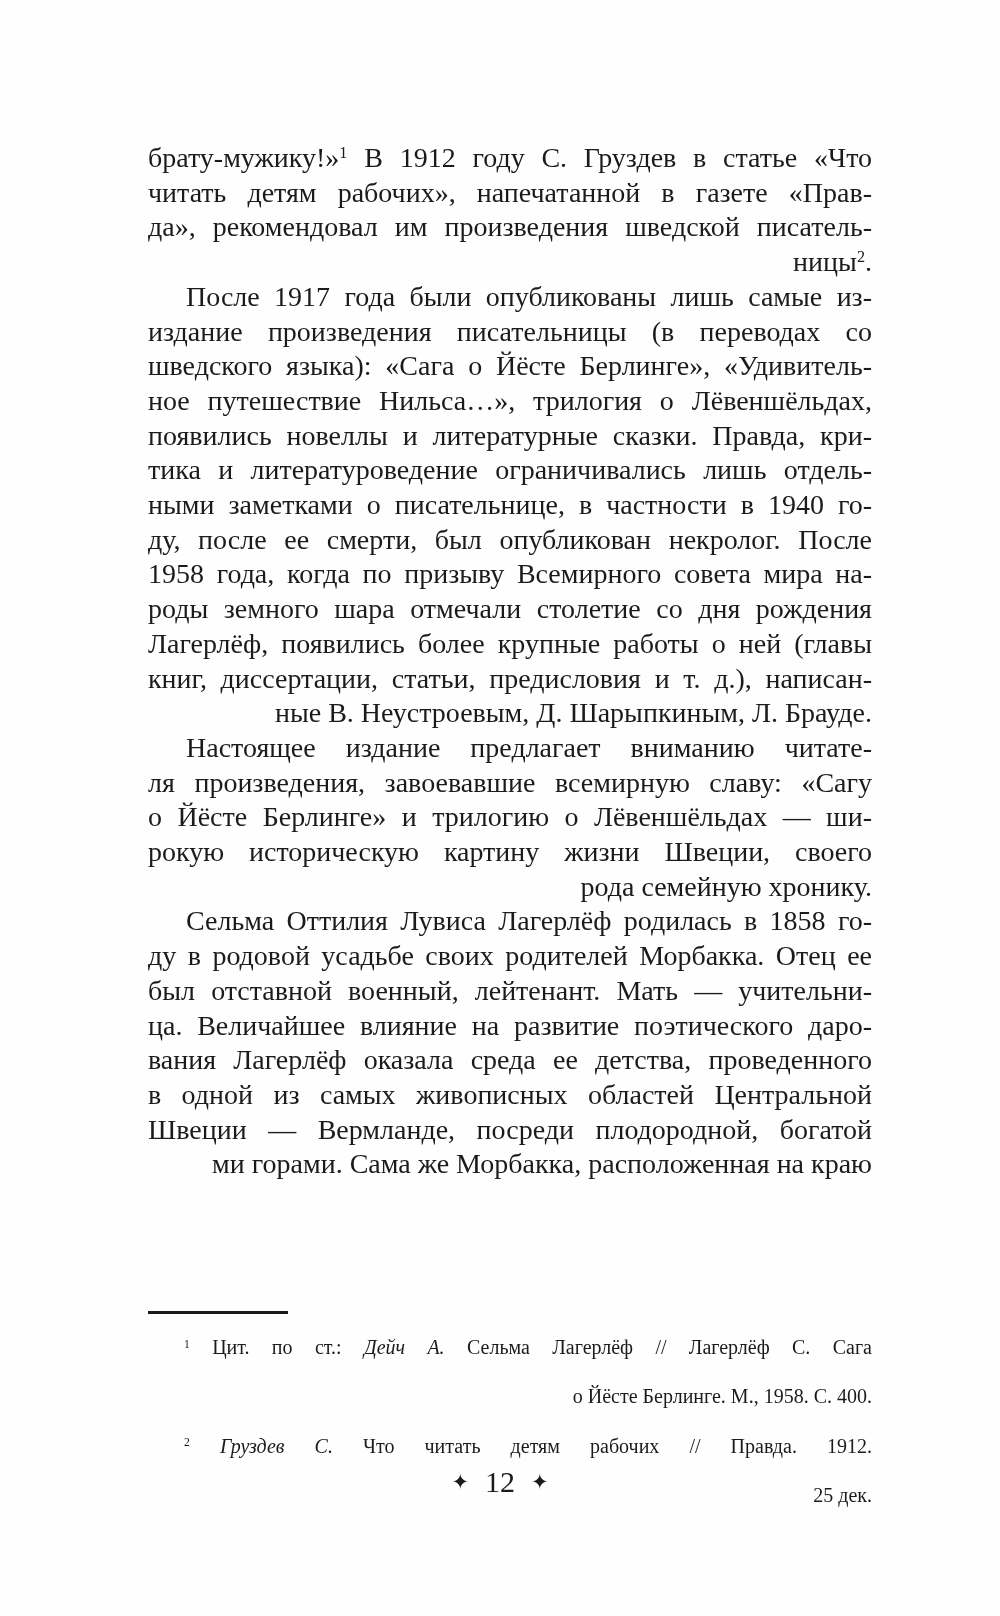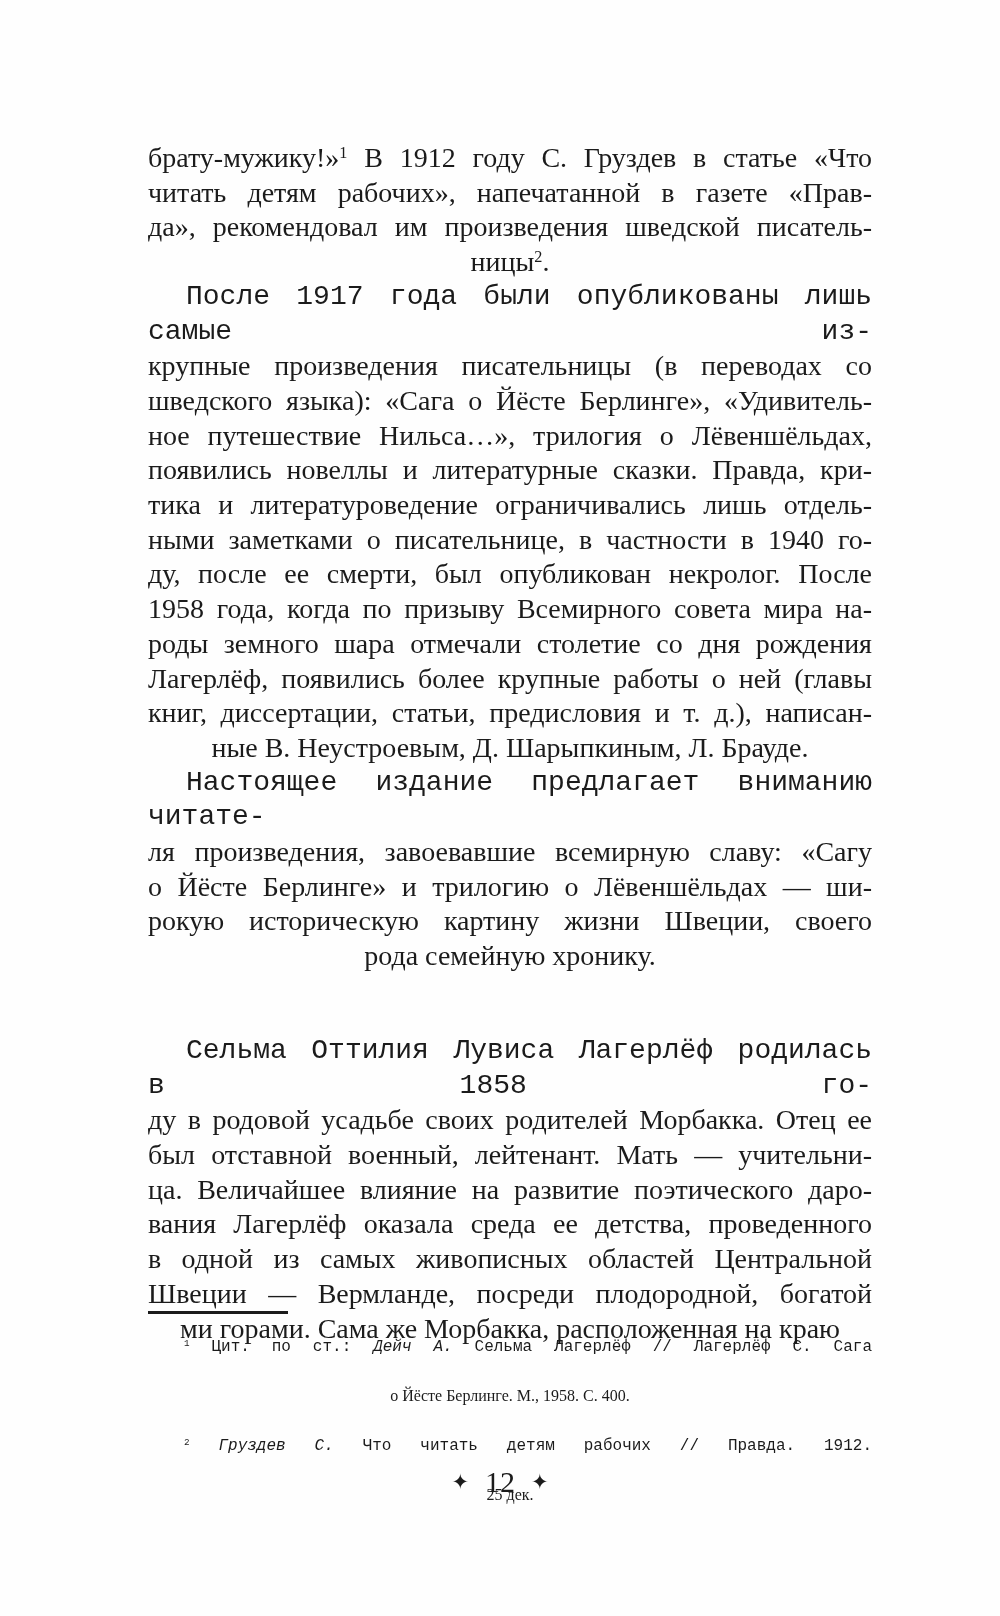--- a/index.html
+++ b/index.html
@@ -22,29 +22,27 @@
     top: 141px;
     width: 724px;
   }
   .line {
     font-size: 28px;
     line-height: 34.7px;
     text-align: justify;
     text-align-last: justify;
   }
   .line.last {
-    text-align: center;
+    text-align: right;
     text-align-last: auto;
   }
   .line.indent {
     text-indent: 38px;
-    font-family: Liberation Mono, monospace;
   }
   .para.gap {
-    margin-top: 60px;
   }
   sup {
     font-size: 0.58em;
     line-height: 0;
     position: relative;
     top: -0.55em;
     vertical-align: baseline;
   }
   i { font-style: italic; }
   .footnotes {
@@ -53,21 +51,21 @@
     top: 1311px;
     width: 724px;
   }
   .fn-rule {
     width: 140px;
     height: 3px;
     background: #1b1b1b;
     margin-bottom: 7px;
   }
   .footnote .line {
-    font-size: 16px;
+    font-size: 20px;
     line-height: 32.3px;
     margin-top: 17px;
   }
   .footnote .line.indent {
     text-indent: 36px;
   }
   .page-footer {
     position: absolute;
     left: 0;
     right: 0;
@@ -91,21 +89,21 @@
 
   <div class="text-block" id="main-text">
       <div class="para">
         <div class="line"><span>брату-мужику!»</span><sup>1</sup><span> В 1912 году С. Груздев в статье «Что</span></div>
         <div class="line"><span>читать детям рабочих», напечатанной в газете «Прав-</span></div>
         <div class="line"><span>да», рекомендовал им произведения шведской писатель-</span></div>
         <div class="line last"><span>ницы</span><sup>2</sup><span>.</span></div>
       </div>
       <div class="para">
         <div class="line indent"><span>После 1917 года были опубликованы лишь самые из-</span></div>
-        <div class="line"><span>крупные произведения писательницы (в переводах со</span></div>
+        <div class="line"><span>издание произведения писательницы (в переводах со</span></div>
         <div class="line"><span>шведского языка): «Сага о Йёсте Берлинге», «Удивитель-</span></div>
         <div class="line"><span>ное путешествие Нильса…», трилогия о Лёвеншёльдах,</span></div>
         <div class="line"><span>появились новеллы и литературные сказки. Правда, кри-</span></div>
         <div class="line"><span>тика и литературоведение ограничивались лишь отдель-</span></div>
         <div class="line"><span>ными заметками о писательнице, в частности в 1940 го-</span></div>
         <div class="line"><span>ду, после ее смерти, был опубликован некролог. После</span></div>
         <div class="line"><span>1958 года, когда по призыву Всемирного совета мира на-</span></div>
         <div class="line"><span>роды земного шара отмечали столетие со дня рождения</span></div>
         <div class="line"><span>Лагерлёф, появились более крупные работы о ней (главы</span></div>
         <div class="line"><span>книг, диссертации, статьи, предисловия и т. д.), написан-</span></div>

